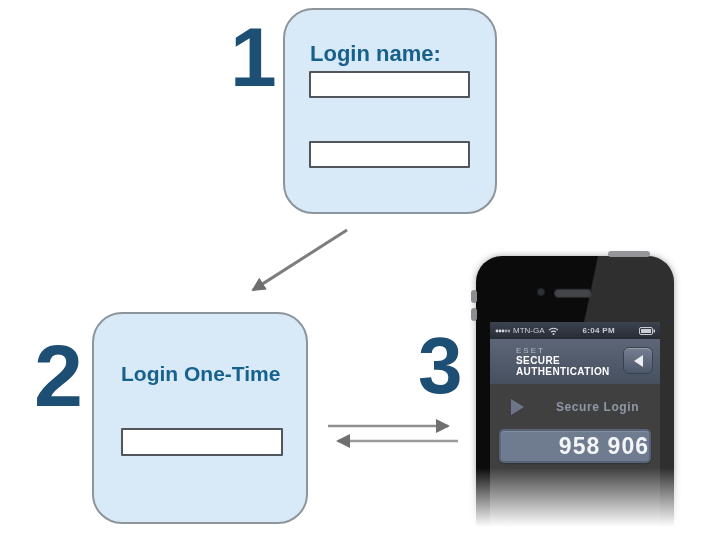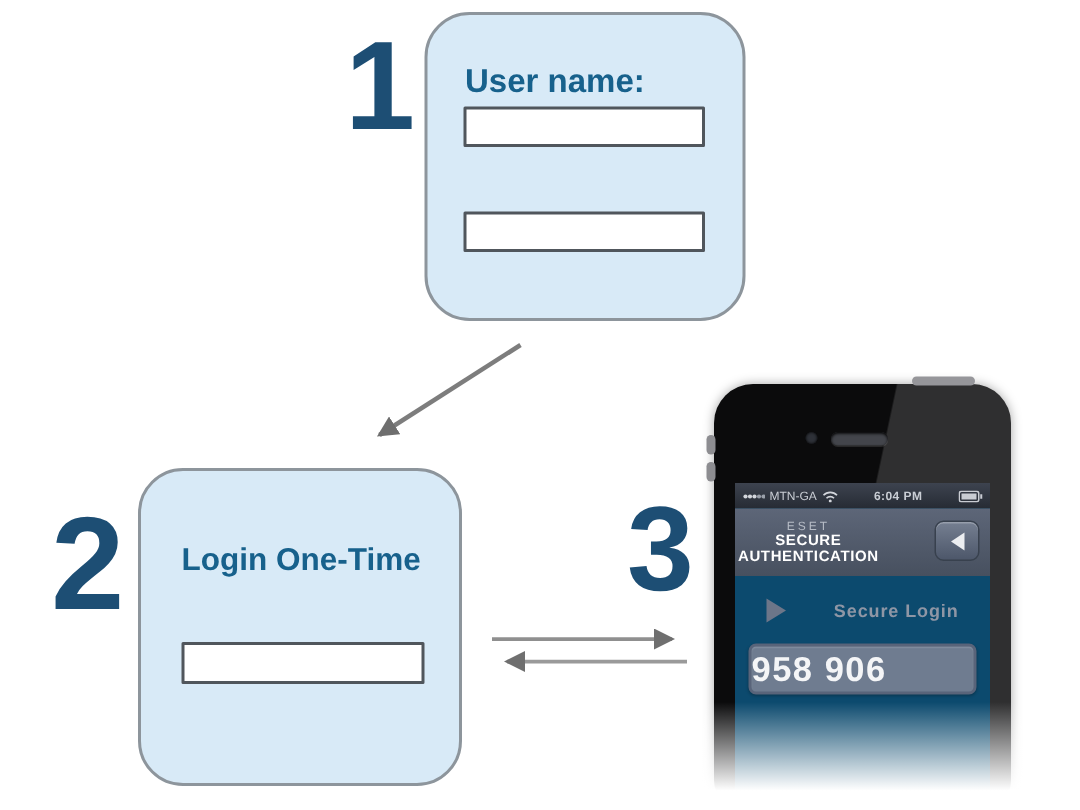--- a/index.html
+++ b/index.html
@@ -55,35 +55,35 @@
     background:#43454b;box-shadow:inset 0 1px 2px #000, 0 1px 0 rgba(255,255,255,0.12);
   }
   .btn-power{
     position:absolute;left:132px;top:-5px;width:42px;height:6px;border-radius:3px;background:#96969a;
   }
   .btn-vol{position:absolute;left:-5px;width:6px;height:13px;border-radius:3px;background:#8d8d91;}
   .vol-up{top:34px;} .vol-dn{top:52px;}
   
   .screen{
     position:absolute;left:14px;top:66px;width:170px;height:218px;
-    background:#0c4a6e;overflow:hidden;
+    background:#404040;overflow:hidden;
   }
   .statusbar{
     height:17px;background:linear-gradient(#3d434f,#262b34);
     display:flex;align-items:center;justify-content:space-between;
     padding:0 5px;font-size:8px;color:#c9cdd4;
   }
   .sb-left{display:flex;align-items:center;gap:3px;}
   .sb-time{font-weight:700;letter-spacing:0.3px;}
   .appheader{
     position:relative;height:45px;
     background:linear-gradient(#5d6678,#47505f);
     display:flex;align-items:center;
   }
-  .brandblock{padding-left:2px;color:#fff;text-align:center;}
+  .brandblock{padding-left:26px;color:#fff;}
   .brand-eset{font-size:8px;letter-spacing:2px;color:#b6bcc6;line-height:9px;}
   .brand-l1,.brand-l2{font-size:10px;font-weight:700;line-height:11px;letter-spacing:0.4px;}
   .backbtn{
     position:absolute;right:7px;top:8px;width:30px;height:27px;border-radius:6px;
     background:linear-gradient(#757f91,#4d576a);border:1px solid #38414e;
     box-shadow:inset 0 1px 0 rgba(255,255,255,0.25);
     display:flex;align-items:center;justify-content:center;box-sizing:border-box;cursor:pointer;
   }
   .back-tri{
     width:0;height:0;border-top:6px solid transparent;border-bottom:6px solid transparent;
@@ -92,37 +92,37 @@
   .securerow{display:flex;align-items:center;justify-content:center;gap:32px;margin-top:15px;cursor:pointer;}
   .play-tri{
     width:0;height:0;border-top:8px solid transparent;border-bottom:8px solid transparent;
     border-left:13px solid #6d7689;
   }
   .secure-label{font-size:12px;font-weight:700;color:#8f96a5;letter-spacing:0.6px;}
   .otpbox{
     width:148px;height:30px;margin:14px auto 0;
     background:#6f7c90;border:2px solid #59647a;border-radius:5px;
     box-shadow:0 1px 2px rgba(0,0,0,0.25), inset 0 1px 1px rgba(255,255,255,0.15);
-    display:flex;align-items:center;justify-content:flex-start;
+    display:flex;align-items:center;justify-content:flex-end;
   }
   .otp-code{font-size:23px;font-weight:700;color:#f4f5f7;letter-spacing:1px;}
   .fade-out{
     position:absolute;left:450px;top:468px;width:270px;height:72px;
     background:linear-gradient(to bottom, rgba(255,255,255,0) 0%, #ffffff 82%);
     pointer-events:none;
   }
 </style>
 </head>
 <body>
 
 <div class="stage">
 
   <div class="step-num n1">1</div>
   <div class="panel panel-1"></div>
-  <div class="fld-label lab-user">User name:</div>
+  <div class="fld-label lab-user">Login name:</div>
   <input class="fld-input in-user" type="text" value="" style="">
   <input class="fld-input in-pass" type="text" value="" style="">
 
   <svg class="arrow-svg arr-diag" width="122" height="88" viewBox="0 0 122 88">
     <defs>
       <marker id="headDiag" markerUnits="userSpaceOnUse" markerWidth="16" markerHeight="14" refX="12" refY="7" orient="auto">
         <path d="M0,0 L14,7 L0,14 Z" fill="#6e6e6e"></path>
       </marker>
     </defs>
     <line x1="114" y1="8" x2="20" y2="68" stroke="#7d7d7d" stroke-width="3" marker-end="url(#headDiag)"></line>

